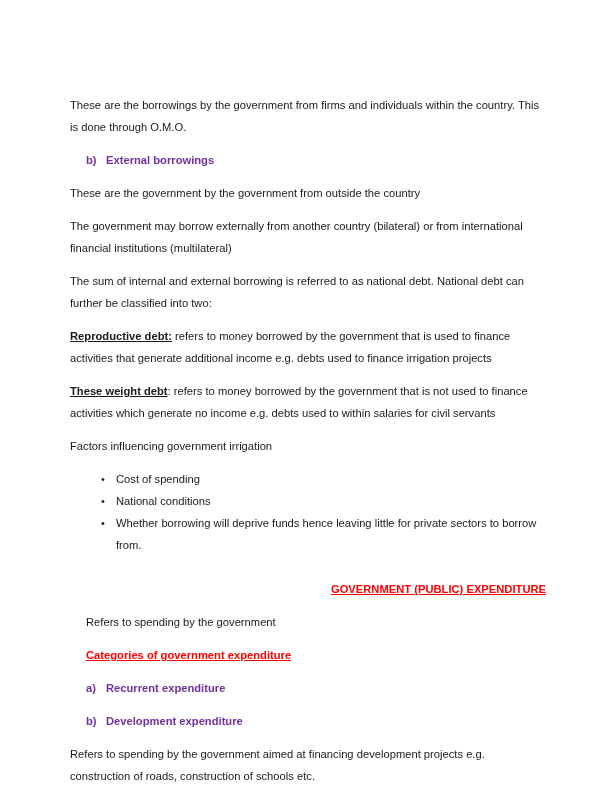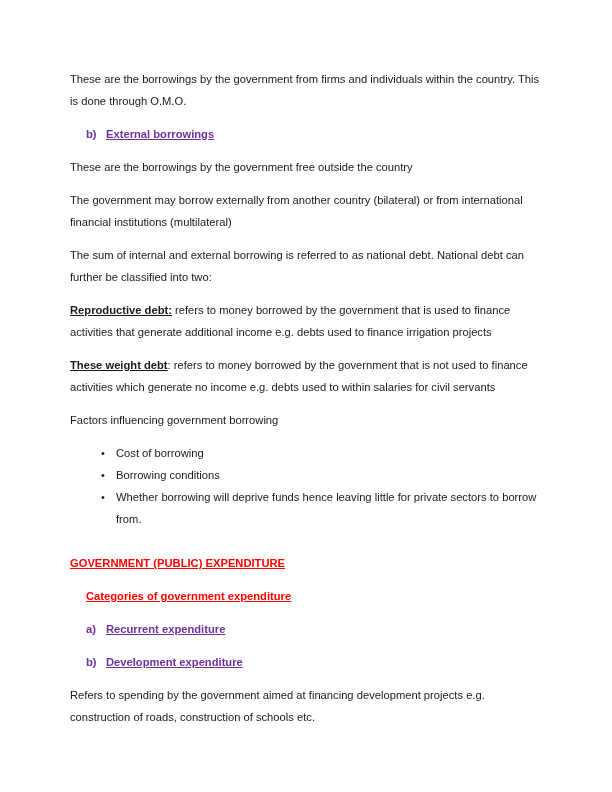--- a/index.html
+++ b/index.html
@@ -15,21 +15,21 @@
     font-family: "Liberation Sans", "DejaVu Sans", sans-serif;
     color: #000000;
     -webkit-font-smoothing: antialiased;
   }
   .page {
     position: relative;
     width: 612px;
     height: 792px;
     background: #ffffff;
     box-sizing: border-box;
-    padding: 68px 67px 0 70px;
+    padding: 94px 67px 0 70px;
   }
   .doc-body {
     width: 476px;
   }
 
   
   p.para {
     margin: 0 0 11px 0;
     font-size: 11.2px;
     line-height: 22px;
@@ -51,21 +51,20 @@
   }
   .alpha-marker {
     width: 20px;
     flex: 0 0 20px;
     font-weight: bold;
     color: #7030a0;
   }
   .alpha-label {
     font-weight: bold;
     color: #7030a0;
-    text-decoration: underline;
   }
 
   
   ul.bullets {
     margin: 0 0 11px 0;
     padding: 0;
     list-style: none;
   }
   ul.bullets li {
     position: relative;
@@ -80,21 +79,21 @@
     left: 31px;
     top: 0;
     line-height: 22px;
     font-size: 11px;
     color: #1a1a1a;
   }
 
   
   .heading-center {
     margin: 0 0 11px 0;
-    text-align: left;
+    text-align: right;
     font-size: 11.2px;
     line-height: 22px;
     font-weight: bold;
     color: #ff0000;
     text-decoration: underline;
   }
   .heading-left {
     margin: 0 0 11px 0;
     margin-left: 16px;
     font-size: 11.2px;
@@ -114,55 +113,56 @@
 <div class="page">
   <div class="doc-body">
 
     <p class="para">These are the borrowings by the government from firms and individuals within the country. This is done through O.M.O.</p>
 
     <div class="alpha-item">
       <span class="alpha-marker">b)</span>
       <span class="alpha-label">External borrowings</span>
     </div>
 
-    <p class="para">These are the borrowings by the government free outside the country</p>
+    <p class="para">These are the government by the government from outside the country</p>
 
     <p class="para">The government may borrow externally from another country (bilateral) or from international financial institutions (multilateral)</p>
 
     <p class="para">The sum of internal and external borrowing is referred to as national debt. National debt can further be classified into two:</p>
 
     <p class="para">
       <span class="bold-ul">Reproductive debt:</span><span> refers to money borrowed by the government that is used to finance activities that generate additional income e.g. debts used to finance irrigation projects</span>
     </p>
 
     <p class="para">
       <span class="bold-ul">These weight debt</span><span>: refers to money borrowed by the government that is not used to finance activities which generate no income e.g. debts used to within salaries for civil servants</span>
     </p>
 
-    <p class="para">Factors influencing government borrowing</p>
+    <p class="para">Factors influencing government irrigation</p>
 
     <ul class="bullets">
       <li>
         <span class="bullet-dot">•</span>
-        <span>Cost of borrowing</span>
+        <span>Cost of spending</span>
       </li>
       <li>
         <span class="bullet-dot">•</span>
-        <span>Borrowing conditions</span>
+        <span>National conditions</span>
       </li>
       <li>
         <span class="bullet-dot">•</span>
         <span>Whether borrowing will deprive funds hence leaving little for private sectors to borrow from.</span>
       </li>
     </ul>
 
     <div class="spacer-lg"></div>
 
     <div class="heading-center">GOVERNMENT (PUBLIC) EXPENDITURE</div>
 
+    <p class="para indented">Refers to spending by the government</p>
 
     <div class="heading-left">
       <span class="inner">Categories of government expenditure</span>
     </div>
 
     <div class="alpha-item">
       <span class="alpha-marker">a)</span>
       <span class="alpha-label">Recurrent expenditure</span>
     </div>
 

